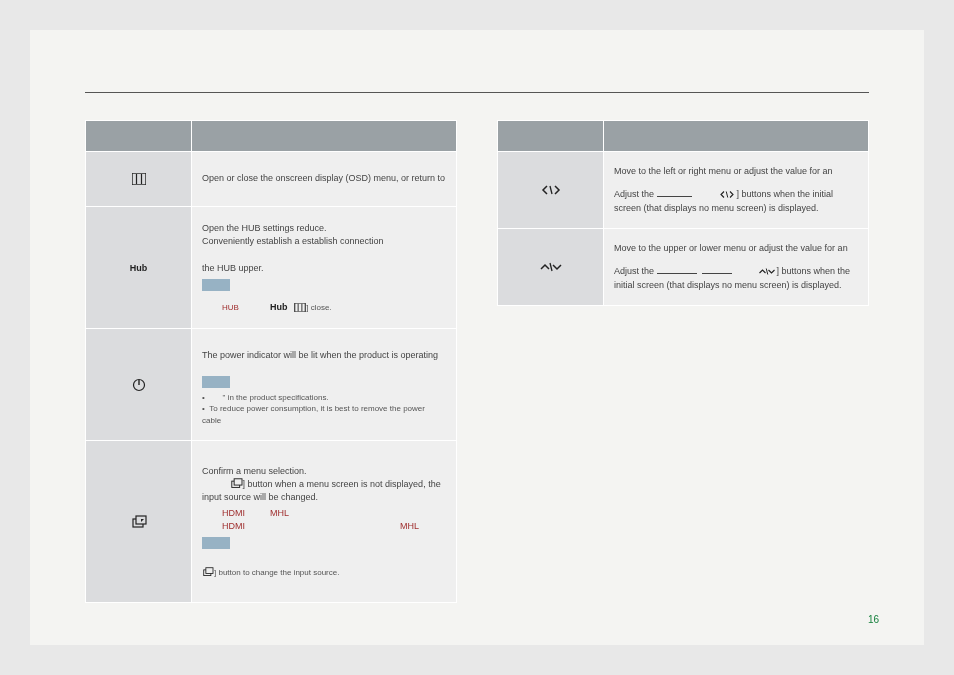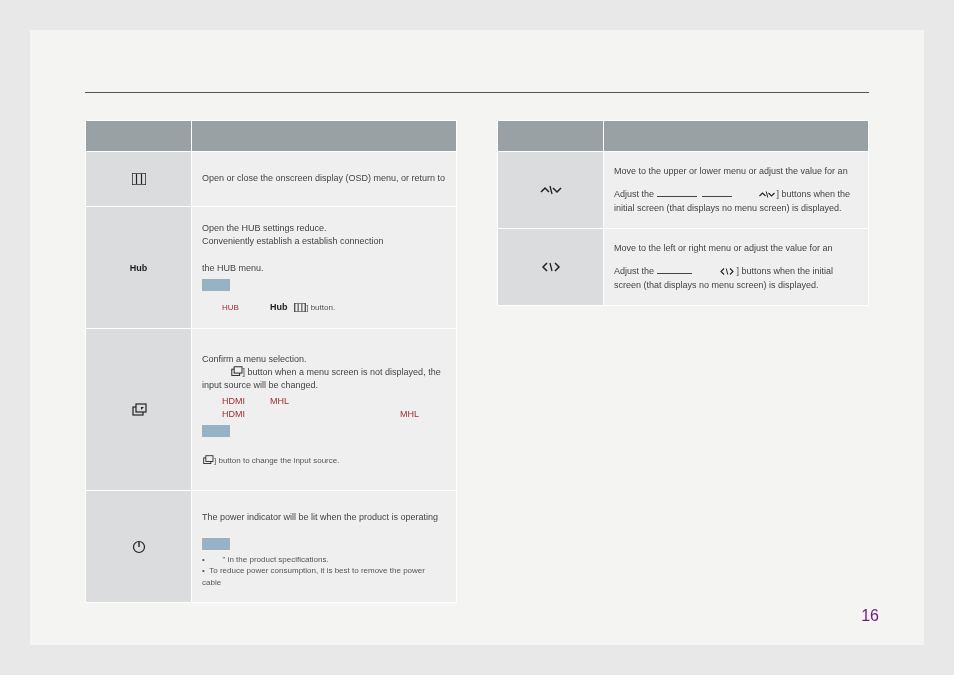--- a/index.html
+++ b/index.html
@@ -75,22 +75,22 @@
   }
   .smallnote {
     font-size: 8px;
     color: #555;
     line-height:1.4;
   }
   .page-num {
     position:absolute;
     bottom: 20px;
     right: 45px;
-    font-size: 16px;
-    color:#701a75;
+    font-size: 10px;
+    color:#15803d;
   }
   .hubtext {
      font-size:9px;
      font-weight:bold;
      color:#222;
      font-family: Arial, sans-serif;
   }
 </style>
 </head>
 <body>
@@ -121,32 +121,51 @@
         </tr>
 
         <tr>
           <td class="iconcell" style="height:105px;">
             <span class="hubtext">Hub</span>
           </td>
           <td class="desc">
             <div>Open the HUB settings reduce.</div>
             <div>Conveniently establish a establish connection</div>
             <div style="height:14px;"></div>
-            <div>the HUB menu.</div>
+            <div>the HUB upper.</div>
             <span class="note-swatch"></span>
             <div style="height:6px;"></div>
             <div class="smallnote">
               &nbsp;&nbsp;&nbsp;&nbsp;&nbsp;&nbsp;&nbsp;&nbsp; <span class="linkred">HUB</span>
               &nbsp;&nbsp;&nbsp;&nbsp;&nbsp;&nbsp;&nbsp;&nbsp;&nbsp;&nbsp;&nbsp;&nbsp;
               <span class="hubtext">Hub</span>&nbsp;&nbsp;
               <span class="arrow-icon"><svg width="12" height="9" viewBox="0 0 14 12">
                       <rect x="0" y="0" width="14" height="12" fill="none" stroke="#222" stroke-width="1.4"></rect>
                       <line x1="4.5" y1="1" x2="4.5" y2="11" stroke="#222" stroke-width="1.2"></line>
                       <line x1="9.5" y1="1" x2="9.5" y2="11" stroke="#222" stroke-width="1.2"></line>
-                    </svg></span><span>] button.</span>
+                    </svg></span><span>] close.</span>
+            </div>
+          </td>
+        </tr>
+
+        <tr>
+          <td class="iconcell" style="height:95px;">
+            <svg width="14" height="14" viewBox="0 0 14 14">
+                  <circle cx="7" cy="7" r="5.5" fill="none" stroke="#222" stroke-width="1.2"></circle>
+                  <line x1="7" y1="2" x2="7" y2="7" stroke="#222" stroke-width="1.4"></line>
+                </svg>
+          </td>
+          <td class="desc">
+            <div style="height:6px;"></div>
+            <div>The power indicator will be lit when the product is operating</div>
+            <div style="height:10px;"></div>
+            <span class="note-swatch"></span>
+            <div class="smallnote">
+              • &nbsp;&nbsp;&nbsp;&nbsp;&nbsp;&nbsp; <span>" in the product specifications.</span><br>
+              • &nbsp;<span>To reduce power consumption, it is best to remove the power cable</span>
             </div>
           </td>
         </tr>
 
         <tr>
           <td class="iconcell" style="height:145px;">
             <svg width="16" height="14" viewBox="0 0 16 14">
                   <rect x="2" y="4" width="10" height="8" fill="none" stroke="#222" stroke-width="1.2"></rect>
                   <rect x="5" y="1" width="10" height="8" fill="#dbdcde" stroke="#222" stroke-width="1.2"></rect>
                   <path d="M10 4 L13 4 L10 7 Z" fill="#222"></path>
@@ -171,49 +190,54 @@
             <span class="note-swatch"></span>
             <div style="height:14px;"></div>
             <div class="smallnote">
               <span class="arrow-icon"><svg width="12" height="10" viewBox="0 0 16 14">
                       <rect x="2" y="4" width="10" height="8" fill="none" stroke="#222" stroke-width="1.2"></rect>
                       <rect x="5" y="1" width="10" height="8" fill="#efefef" stroke="#222" stroke-width="1.2"></rect>
                     </svg></span><span>] button to change the input source.</span>
             </div>
           </td>
         </tr>
-
-        <tr>
-          <td class="iconcell" style="height:95px;">
-            <svg width="14" height="14" viewBox="0 0 14 14">
-                  <circle cx="7" cy="7" r="5.5" fill="none" stroke="#222" stroke-width="1.2"></circle>
-                  <line x1="7" y1="2" x2="7" y2="7" stroke="#222" stroke-width="1.4"></line>
-                </svg>
-          </td>
-          <td class="desc">
-            <div style="height:6px;"></div>
-            <div>The power indicator will be lit when the product is operating</div>
-            <div style="height:10px;"></div>
-            <span class="note-swatch"></span>
-            <div class="smallnote">
-              • &nbsp;&nbsp;&nbsp;&nbsp;&nbsp;&nbsp; <span>" in the product specifications.</span><br>
-              • &nbsp;<span>To reduce power consumption, it is best to remove the power cable</span>
-            </div>
-          </td>
-        </tr>
       </tbody>
         </table>
     </div>
 
     <div class="col">
       <table class="btntable">
         <tbody>
             <tr>
           <td class="th"></td>
           <td class="th"></td>
+        </tr>
+
+        <tr>
+          <td class="iconcell" style="height:60px;">
+            <svg width="24" height="12" viewBox="0 0 24 12">
+              <path d="M8 2 L4 6 L8 10" fill="none" stroke="#222" stroke-width="1.5"></path>
+              <line x1="11" y1="2" x2="13" y2="10" stroke="#222" stroke-width="1.3"></line>
+              <path d="M16 2 L20 6 L16 10" fill="none" stroke="#222" stroke-width="1.5"></path>
+            </svg>
+          </td>
+          <td class="desc">
+            <div>Move to the left or right menu or adjust the value for an</div>
+            <div style="height:10px;"></div>
+            <div>
+              <span>Adjust the</span>
+              <span style="display:inline-block;border-bottom:1px solid #444; width:35px;"></span>
+              &nbsp;&nbsp;&nbsp;&nbsp;&nbsp;&nbsp;&nbsp;&nbsp;
+              <span class="arrow-icon"><svg width="20" height="9" viewBox="0 0 24 12">
+                      <path d="M8 2 L4 6 L8 10" fill="none" stroke="#222" stroke-width="1.5"></path>
+                      <line x1="11" y1="2" x2="13" y2="10" stroke="#222" stroke-width="1.3"></line>
+                      <path d="M16 2 L20 6 L16 10" fill="none" stroke="#222" stroke-width="1.5"></path>
+                    </svg></span><span>] buttons when the initial screen (that displays no menu screen) is displayed.</span>
+            </div>
+          </td>
         </tr>
 
         <tr>
           <td class="iconcell" style="height:60px;">
             <svg width="24" height="12" viewBox="0 0 24 12">
               <path d="M2 8 L6 4 L10 8" fill="none" stroke="#222" stroke-width="1.5"></path>
               <line x1="11" y1="2" x2="13" y2="10" stroke="#222" stroke-width="1.3"></line>
               <path d="M14 4 L18 8 L22 4" fill="none" stroke="#222" stroke-width="1.5"></path>
             </svg>
           </td>
@@ -226,43 +250,19 @@
               <span style="display:inline-block;border-bottom:1px solid #444; width:30px;"></span>
               &nbsp;&nbsp;&nbsp;&nbsp;&nbsp;&nbsp;&nbsp;&nbsp;
               <span class="arrow-icon"><svg width="20" height="9" viewBox="0 0 24 12">
                       <path d="M2 8 L6 4 L10 8" fill="none" stroke="#222" stroke-width="1.5"></path>
                       <line x1="11" y1="2" x2="13" y2="10" stroke="#222" stroke-width="1.3"></line>
                       <path d="M14 4 L18 8 L22 4" fill="none" stroke="#222" stroke-width="1.5"></path>
                     </svg></span><span>] buttons when the initial screen (that displays no menu screen) is displayed.</span>
             </div>
           </td>
         </tr>
-
-        <tr>
-          <td class="iconcell" style="height:60px;">
-            <svg width="24" height="12" viewBox="0 0 24 12">
-              <path d="M8 2 L4 6 L8 10" fill="none" stroke="#222" stroke-width="1.5"></path>
-              <line x1="11" y1="2" x2="13" y2="10" stroke="#222" stroke-width="1.3"></line>
-              <path d="M16 2 L20 6 L16 10" fill="none" stroke="#222" stroke-width="1.5"></path>
-            </svg>
-          </td>
-          <td class="desc">
-            <div>Move to the left or right menu or adjust the value for an</div>
-            <div style="height:10px;"></div>
-            <div>
-              <span>Adjust the</span>
-              <span style="display:inline-block;border-bottom:1px solid #444; width:35px;"></span>
-              &nbsp;&nbsp;&nbsp;&nbsp;&nbsp;&nbsp;&nbsp;&nbsp;
-              <span class="arrow-icon"><svg width="20" height="9" viewBox="0 0 24 12">
-                      <path d="M8 2 L4 6 L8 10" fill="none" stroke="#222" stroke-width="1.5"></path>
-                      <line x1="11" y1="2" x2="13" y2="10" stroke="#222" stroke-width="1.3"></line>
-                      <path d="M16 2 L20 6 L16 10" fill="none" stroke="#222" stroke-width="1.5"></path>
-                    </svg></span><span>] buttons when the initial screen (that displays no menu screen) is displayed.</span>
-            </div>
-          </td>
-        </tr>
       </tbody>
         </table>
     </div>
 
   </div>
   <div class="page-num">16</div>
 </div>
 
 </body></html>

